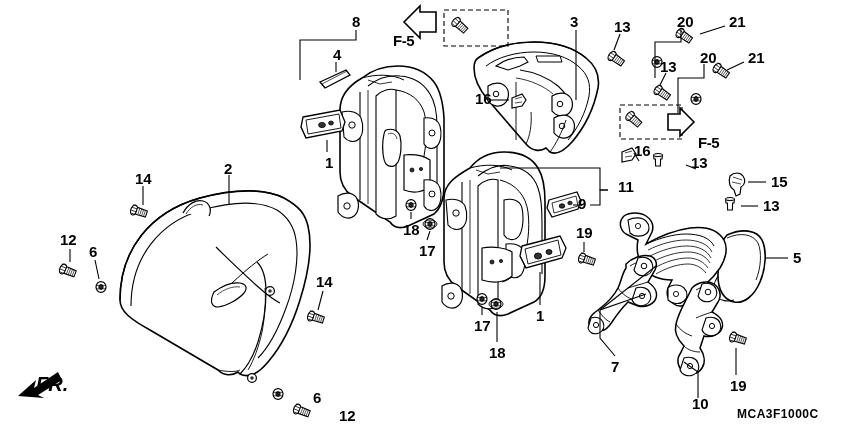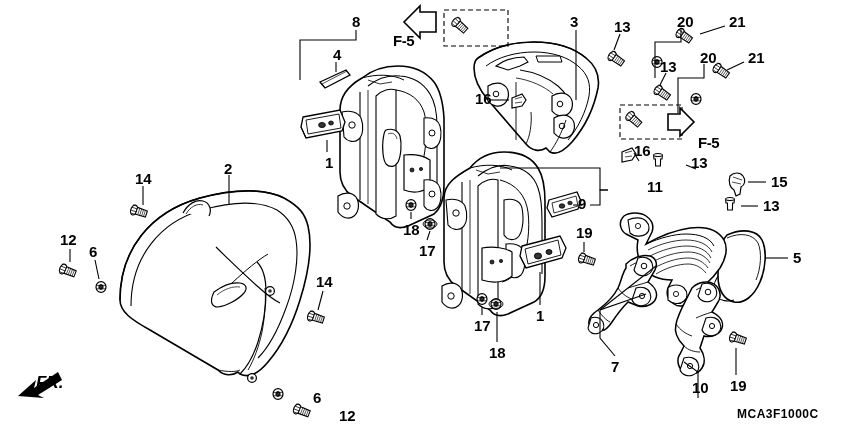--- a/index.html
+++ b/index.html
@@ -2,21 +2,21 @@
 <html><head>
 <meta charset="utf-8">
 <style>
   html,body{margin:0;padding:0;background:#fff;}
   #stage{position:relative;width:850px;height:425px;background:#ffffff;
          font-family:"Liberation Sans", sans-serif;overflow:hidden;}
   #art{position:absolute;left:0;top:0;width:850px;height:425px;}
   .lbl{position:absolute;font-family:"Liberation Sans",sans-serif;font-size:15px;
        font-weight:700;color:#000;line-height:1;white-space:nowrap;}
   .fr{position:absolute;font-family:"Liberation Sans",sans-serif;font-weight:700;
-      font-size:17px;color:#000;font-style:italic;}
+      font-size:20px;color:#000;font-style:italic;}
   .f5{position:absolute;font-family:"Liberation Sans",sans-serif;font-weight:700;
       font-size:15px;color:#000;letter-spacing:-0.5px;margin-top:20px;}
   .code{position:absolute;font-family:"Liberation Sans",sans-serif;font-size:12px;
         font-weight:700;color:#000;letter-spacing:0.5px;text-align:right;}
 </style>
 </head>
 <body>
 
 <div id="stage">
 
@@ -401,37 +401,37 @@
   <div class="lbl" style="left:333px;top:47px;">4</div>
   <div class="lbl" style="left:700px;top:50px;">20</div>
   <div class="lbl" style="left:748px;top:50px;">21</div>
   <div class="lbl" style="left:660px;top:59px;">13</div>
   <div class="lbl" style="left:475px;top:91px;">16</div>
   <div class="lbl" style="left:325px;top:155px;">1</div>
   <div class="lbl" style="left:634px;top:143px;">16</div>
   <div class="lbl" style="left:691px;top:155px;">13</div>
   <div class="lbl" style="left:135px;top:171px;">14</div>
   <div class="lbl" style="left:224px;top:161px;">2</div>
-  <div class="lbl" style="left:647px;top:179px;">11</div>
+  <div class="lbl" style="left:618px;top:179px;">11</div>
   <div class="lbl" style="left:771px;top:174px;">15</div>
   <div class="lbl" style="left:578px;top:196px;">9</div>
   <div class="lbl" style="left:763px;top:198px;">13</div>
   <div class="lbl" style="left:403px;top:222px;">18</div>
   <div class="lbl" style="left:419px;top:243px;">17</div>
   <div class="lbl" style="left:60px;top:232px;">12</div>
   <div class="lbl" style="left:89px;top:244px;">6</div>
   <div class="lbl" style="left:576px;top:225px;">19</div>
   <div class="lbl" style="left:793px;top:250px;">5</div>
   <div class="lbl" style="left:316px;top:274px;">14</div>
   <div class="lbl" style="left:536px;top:308px;">1</div>
   <div class="lbl" style="left:474px;top:318px;">17</div>
   <div class="lbl" style="left:489px;top:345px;">18</div>
   <div class="lbl" style="left:611px;top:359px;">7</div>
   <div class="lbl" style="left:730px;top:378px;">19</div>
-  <div class="lbl" style="left:692px;top:380px;">10</div>
+  <div class="lbl" style="left:692px;top:396px;">10</div>
   <div class="lbl" style="left:313px;top:390px;">6</div>
   <div class="lbl" style="left:339px;top:408px;">12</div>
 
   <div class="f5" style="left:393px;top:12px;">F-5</div>
   <div class="f5" style="left:698px;top:114px;">F-5</div>
 
   <svg style="position:absolute;left:14px;top:368px;width:60px;height:40px;">
     <path d="M4,28 L22,12 L20,20 L44,4 L48,12 L24,27 L30,30 Z" fill="#000"></path>
   </svg>
   <div class="fr" style="left:36px;top:373px;">FR.</div>

